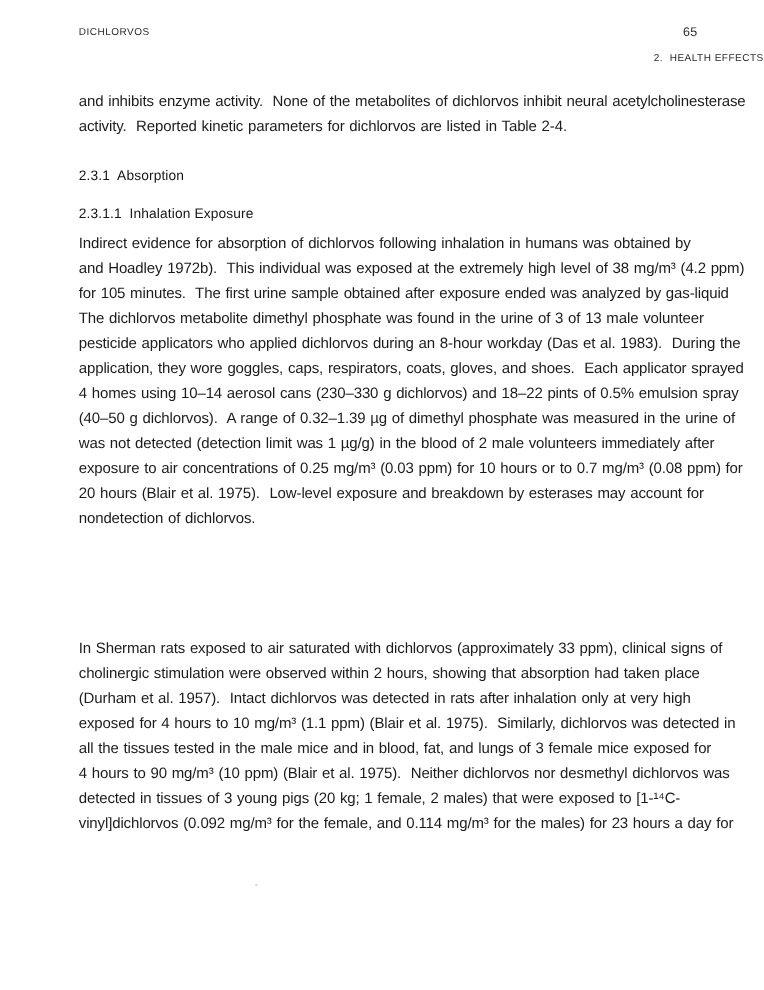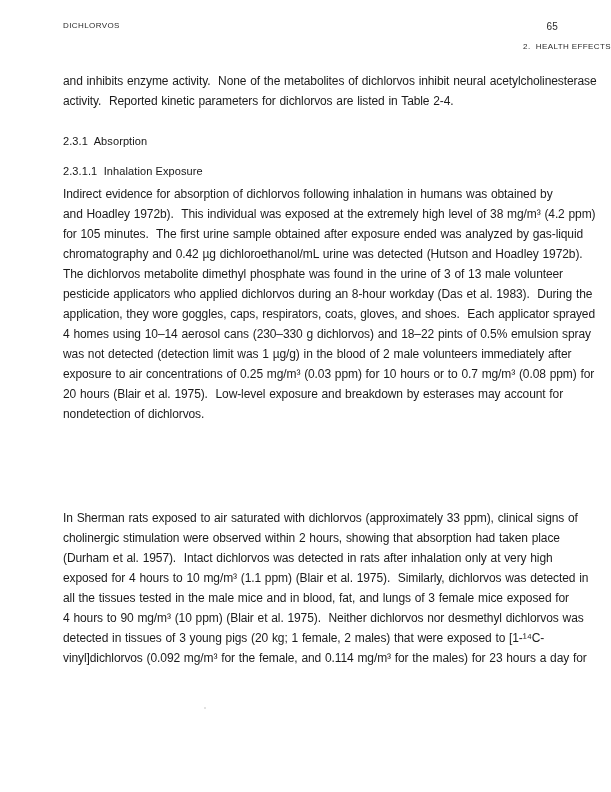--- a/index.html
+++ b/index.html
@@ -91,25 +91,25 @@
   </div>
 
   <div class="block heading" id="h-absorption">2.3.1&nbsp; Absorption</div>
 
   <div class="block heading" id="h-inhalation">2.3.1.1&nbsp; Inhalation Exposure</div>
 
   <div class="block body-lines" id="para1">
     <div class="line">Indirect evidence for absorption of dichlorvos following inhalation in humans was obtained by</div>
     <div class="line">and Hoadley 1972b).&nbsp; This individual was exposed at the extremely high level of 38 mg/m³ (4.2 ppm)</div>
     <div class="line">for 105 minutes.&nbsp; The first urine sample obtained after exposure ended was analyzed by gas-liquid</div>
-    <div class="line">chromatography and 0.42 µg dichloroethanol/mL urine was detected (Hutson and Hoadley 1972b).</div>
     <div class="line">The dichlorvos metabolite dimethyl phosphate was found in the urine of 3 of 13 male volunteer</div>
     <div class="line">pesticide applicators who applied dichlorvos during an 8-hour workday (Das et al. 1983).&nbsp; During the</div>
     <div class="line">application, they wore goggles, caps, respirators, coats, gloves, and shoes.&nbsp; Each applicator sprayed</div>
     <div class="line">4 homes using 10–14 aerosol cans (230–330 g dichlorvos) and 18–22 pints of 0.5% emulsion spray</div>
+    <div class="line">(40–50 g dichlorvos).&nbsp; A range of 0.32–1.39 µg of dimethyl phosphate was measured in the urine of</div>
     <div class="line">was not detected (detection limit was 1 µg/g) in the blood of 2 male volunteers immediately after</div>
     <div class="line">exposure to air concentrations of 0.25 mg/m³ (0.03 ppm) for 10 hours or to 0.7 mg/m³ (0.08 ppm) for</div>
     <div class="line">20 hours (Blair et al. 1975).&nbsp; Low-level exposure and breakdown by esterases may account for</div>
     <div class="line">nondetection of dichlorvos.</div>
   </div>
 
   <div class="block body-lines" id="para2">
     <div class="line">In Sherman rats exposed to air saturated with dichlorvos (approximately 33 ppm), clinical signs of</div>
     <div class="line">cholinergic stimulation were observed within 2 hours, showing that absorption had taken place</div>
     <div class="line">(Durham et al. 1957).&nbsp; Intact dichlorvos was detected in rats after inhalation only at very high</div>

